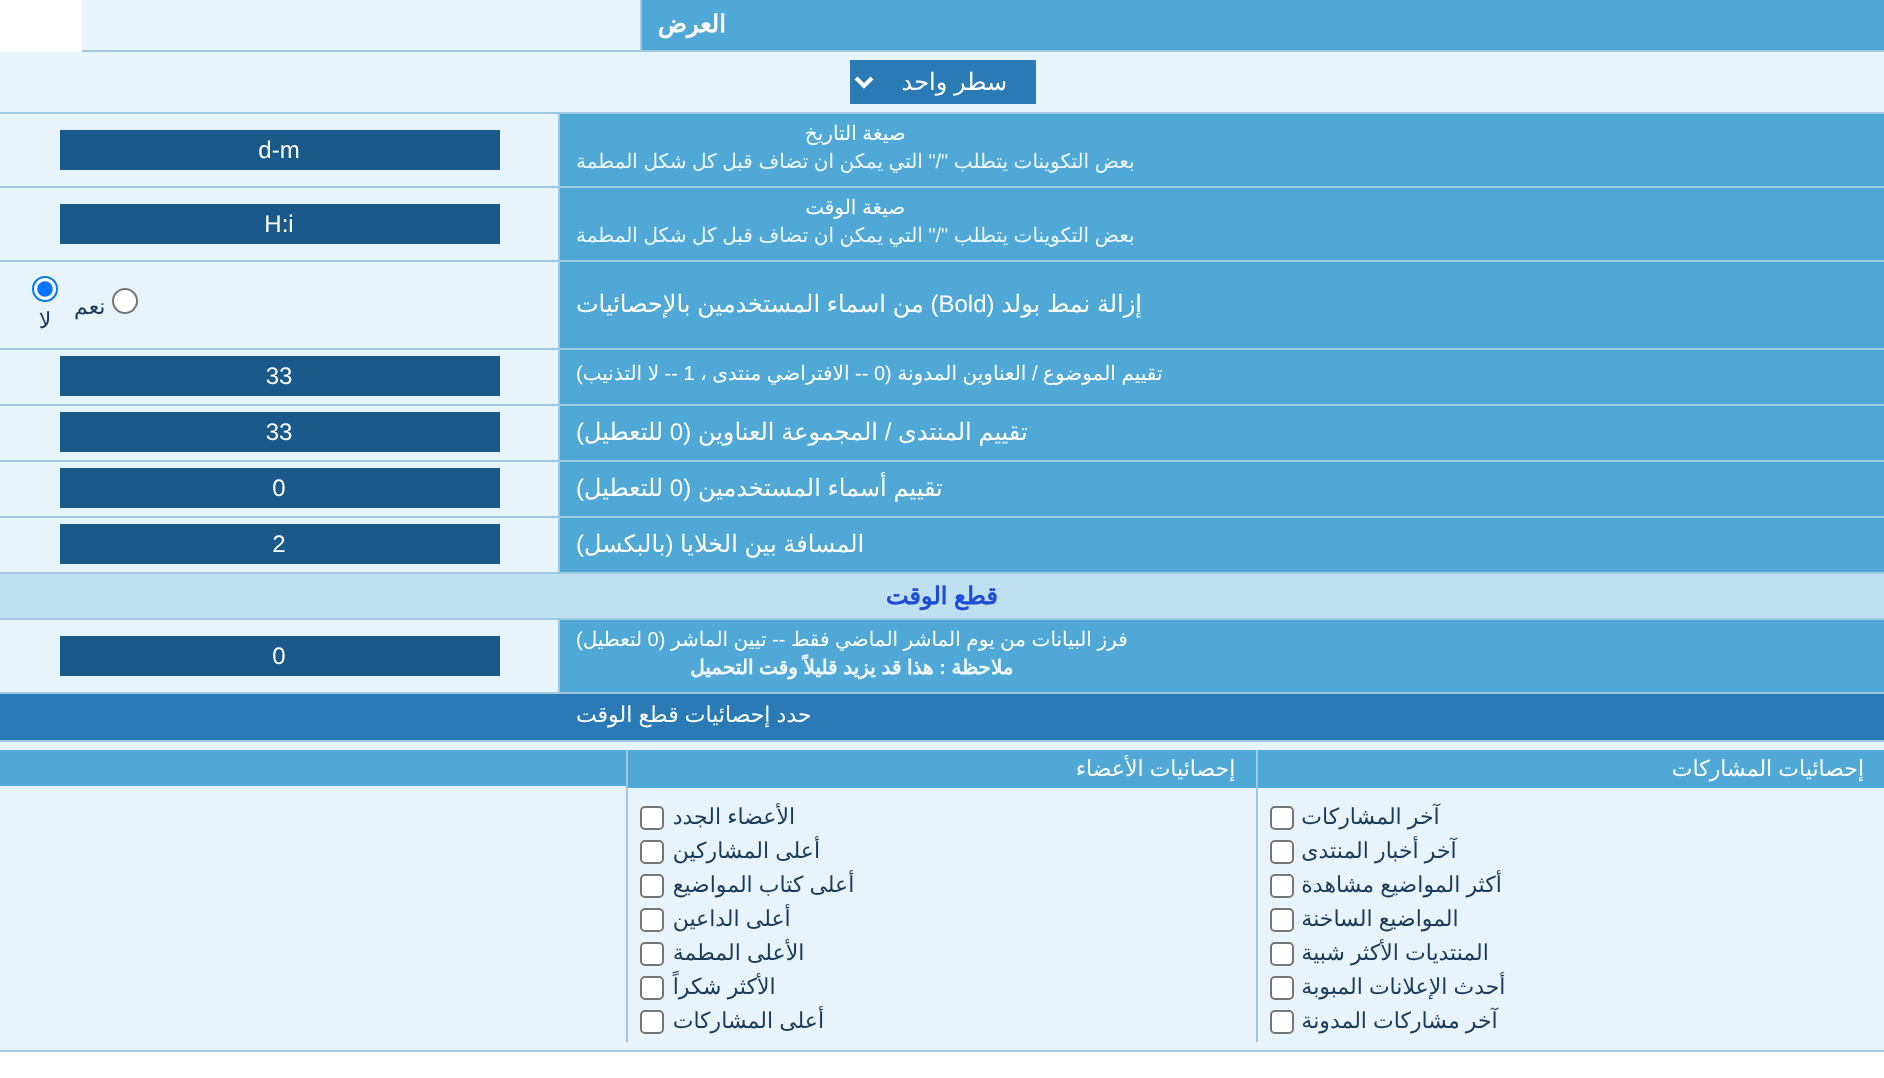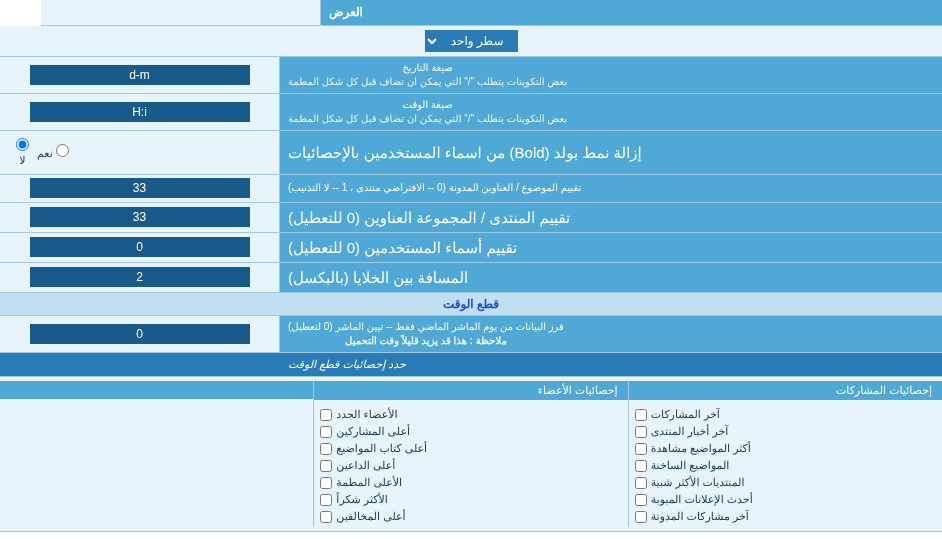--- a/index.html
+++ b/index.html
@@ -20,21 +20,21 @@
 
     .label-cell {
       background: #4fa8d5;
       color: #fff;
       padding: 4px 8px;
       display: flex;
       align-items: center;
       justify-content: flex-end;
       text-align: right;
       flex: 1;
-      font-size: 15px;
+      font-size: 12px;
       line-height: 1.4;
     }
 
     .label-cell.small-text {
       font-size: 10px;
     }
 
     .input-cell {
       background: #e8f4fb;
       padding: 3px 6px;
@@ -244,21 +244,21 @@
     <div class="label-multiline">
       <span>فرز البيانات من يوم الماشر الماضي فقط -- تيين الماشر (0 لتعطيل)</span>
       <span style="font-size:10px; opacity:0.9;font-weight:bold;">ملاحظة : هذا قد يزيد قليلاً وقت التحميل</span>
     </div>
   </div>
   <div class="input-cell">
     <input class="input-field" type="text" value="0" style="">
   </div>
 </div>
 
-<div class="row" style="min-height:24px;font-style:italic;">
+<div class="row" style="min-height:24px;">
   <div class="label-cell" style="background:#2a7ab5; font-size:11px;">
     <span>حدد إحصائيات قطع الوقت</span>
   </div>
   <div class="input-cell" style="background:#2a7ab5; border-right-color:#2a7ab5;"></div>
 </div>
 
 <div style="background:#e8f4fb; padding:4px 0; border-bottom:1px solid #a0c8e0;">
   <div style="display:flex; direction:rtl;">
 
     <div style="flex:1; border-left:1px solid #a0c8e0;">
@@ -320,21 +320,21 @@
         </div>
         <div class="checkbox-item">
           <span>الأعلى المطمة</span>
           <input type="checkbox" style="">
         </div>
         <div class="checkbox-item">
           <span>الأكثر شكراً</span>
           <input type="checkbox" style="">
         </div>
         <div class="checkbox-item">
-          <span>أعلى المخالفين</span>
+          <span>أعلى المشاركات</span>
           <input type="checkbox" style="">
         </div>
       </div>
     </div>
 
     <div style="flex:1;">
       <div class="checkboxes-header" style="background:#4fa8d5;">
         &nbsp;
       </div>
     </div>

